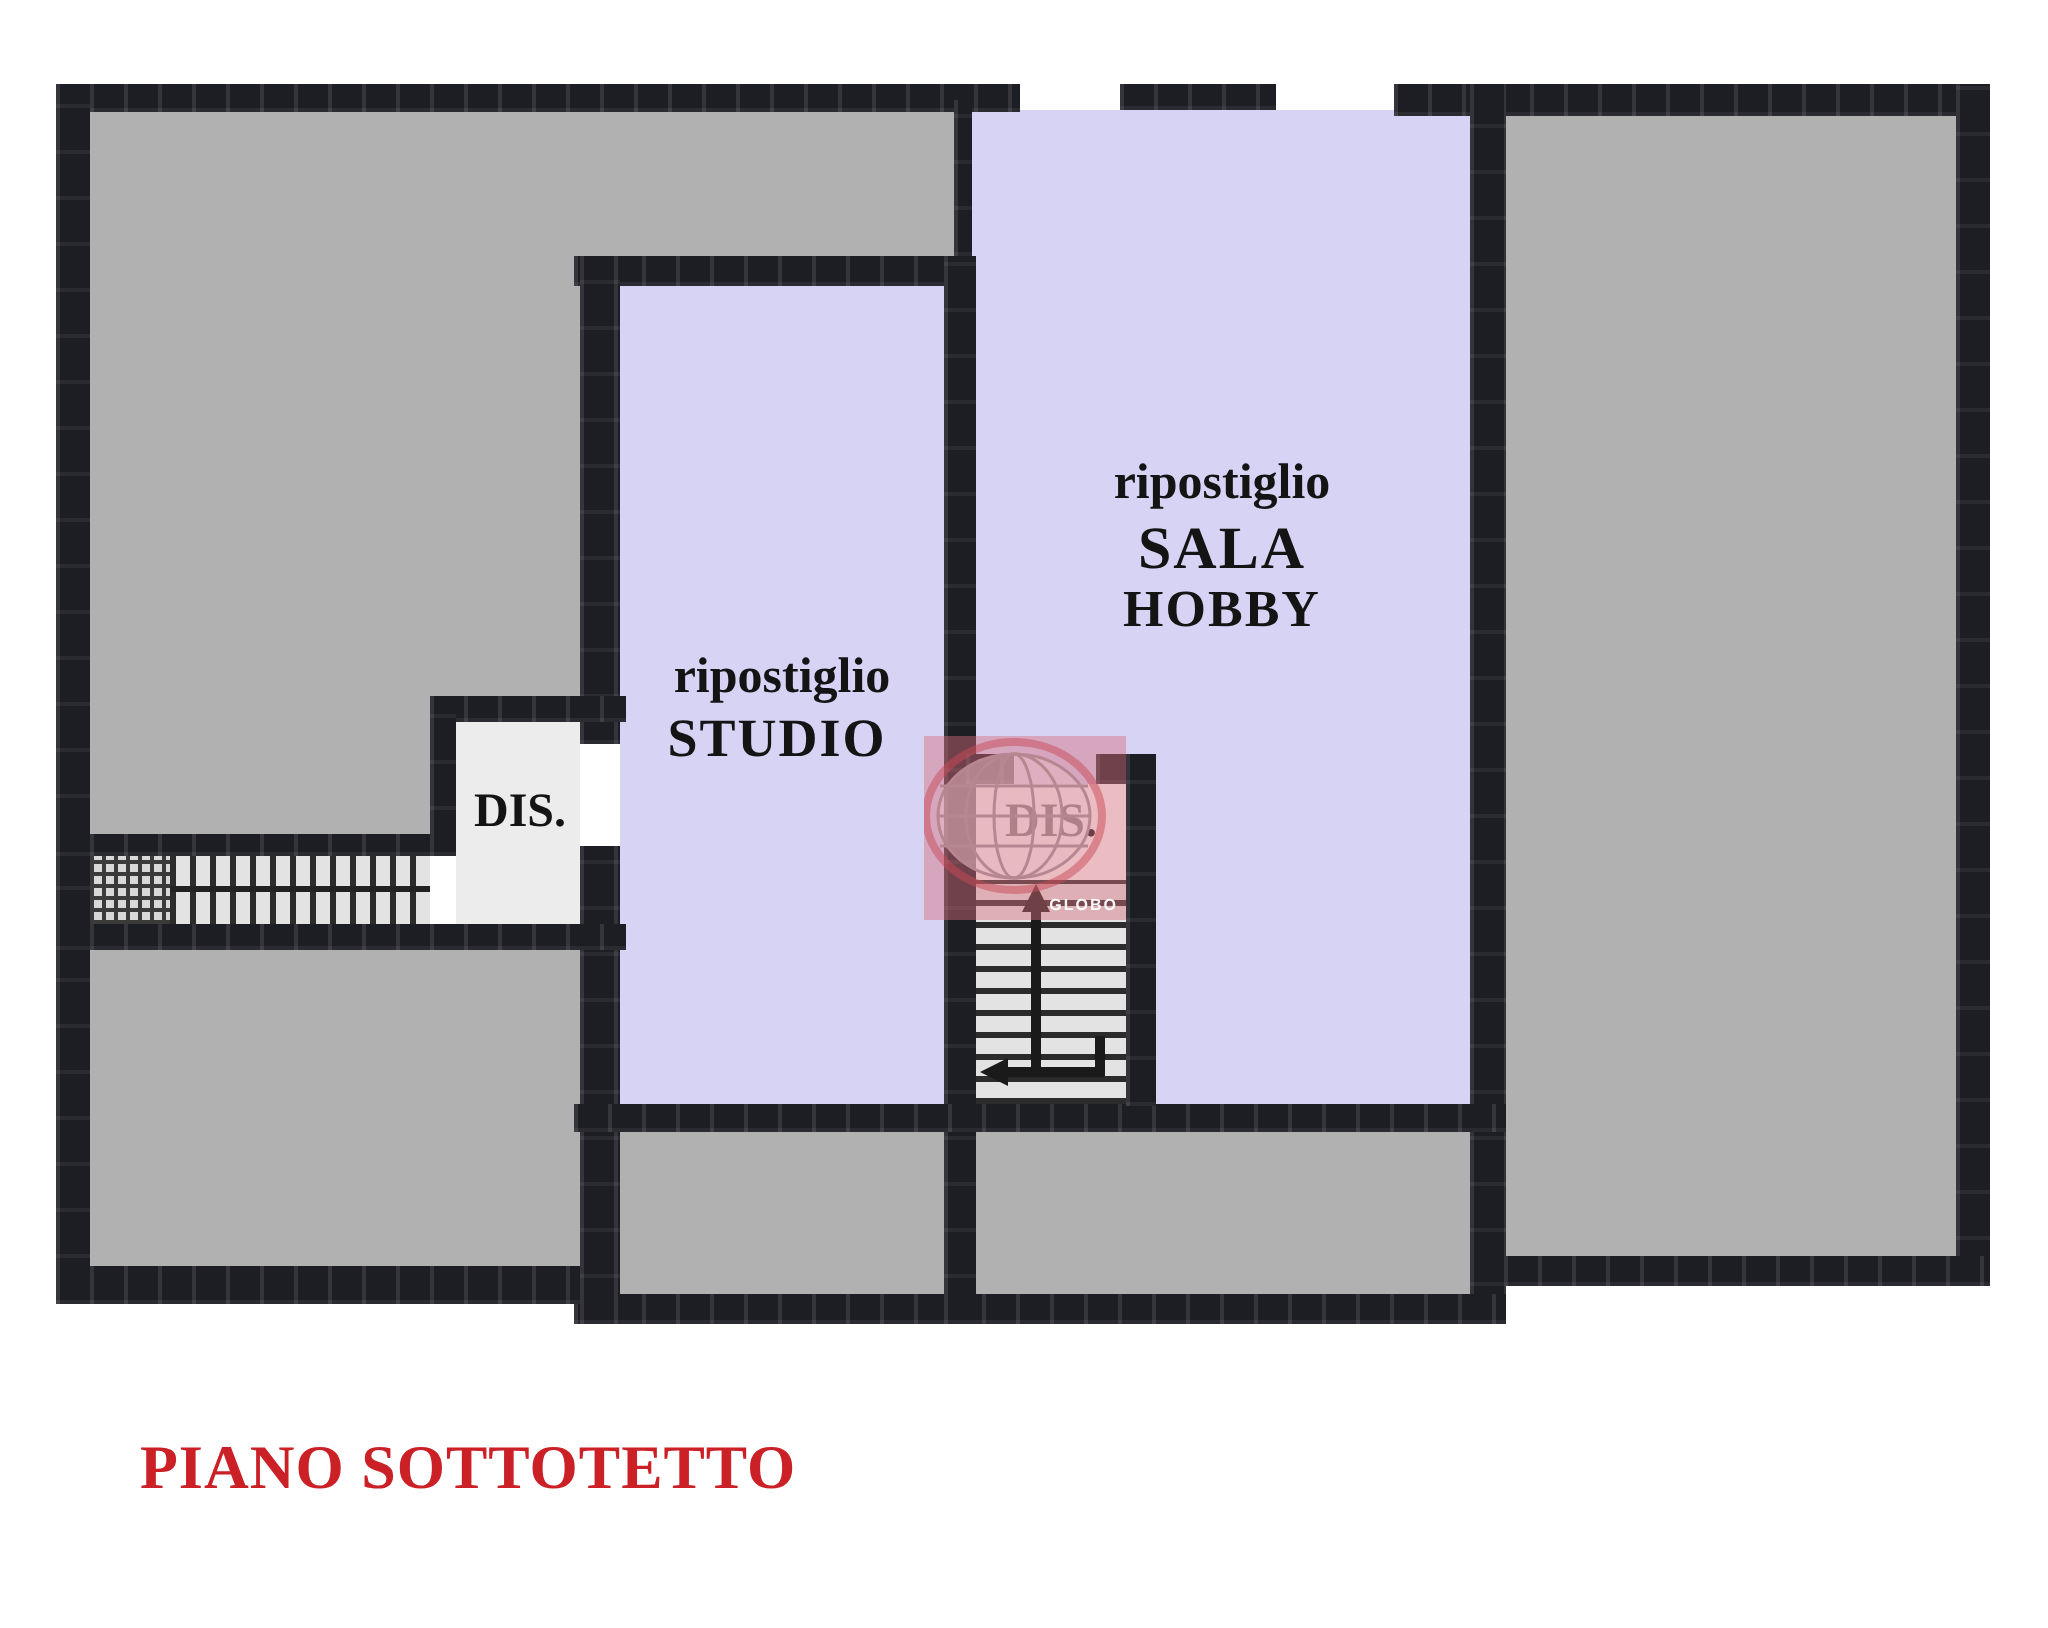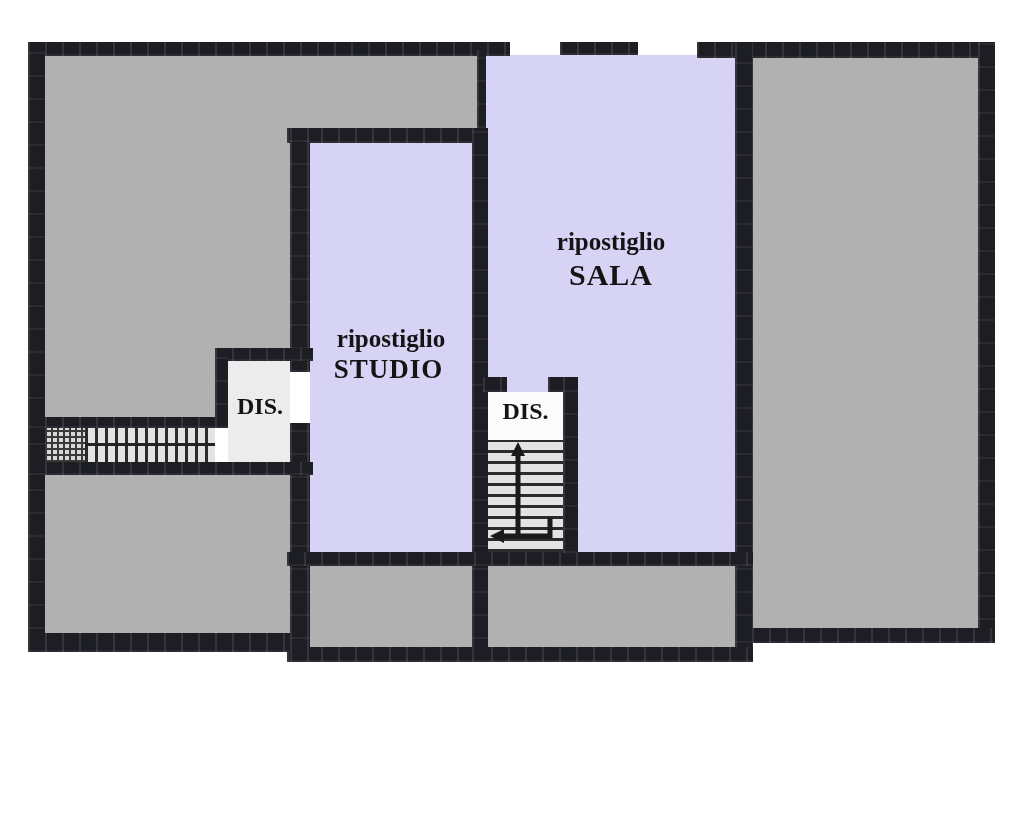--- a/index.html
+++ b/index.html
@@ -89,19 +89,34 @@
   <div class="wall" style="left:548px;top:377px;width:30px;height:15px;"></div>
   <div class="wall" style="left:563px;top:377px;width:15px;height:176px;"></div>
 
   <div class="door-gap" style="left:290px;top:372px;width:20px;height:51px;"></div>
 
   <div class="room-label" style="left:310px;top:326px;width:162px;font-size:25px;">ripostiglio</div>
   <div class="room-label" style="left:310px;top:356px;width:157px;font-size:27px;letter-spacing:1px;">STUDIO</div>
 
   <div class="room-label" style="left:487px;top:229px;width:248px;font-size:25px;">ripostiglio</div>
   <div class="room-label" style="left:487px;top:260px;width:248px;font-size:30px;letter-spacing:1px;">SALA</div>
+  <div class="room-label" style="left:487px;top:292px;width:248px;font-size:26px;letter-spacing:1px;">HOBBY</div>
 
   <div class="room-label" style="left:222px;top:394px;width:76px;font-size:24px;">DIS.</div>
   <div class="room-label" style="left:488px;top:399px;width:75px;font-size:24px;">DIS.</div>
 
+  <div id="watermark" style="left:462px;top:368px;width:101px;height:92px;">
+    <svg width="101" height="92" viewBox="0 0 101 92" style="position:absolute;left:0;top:0;">
+      <ellipse cx="45" cy="40" rx="38" ry="31" fill="rgba(242,242,246,0.55)" stroke="#9b9ba3" stroke-width="1.5"></ellipse>
+      <ellipse cx="45" cy="40" rx="24" ry="31" fill="none" stroke="#9b9ba3" stroke-width="1.5"></ellipse>
+      <ellipse cx="45" cy="40" rx="10" ry="31" fill="none" stroke="#9b9ba3" stroke-width="1.5"></ellipse>
+      <line x1="8" y1="25" x2="82" y2="25" stroke="#9b9ba3" stroke-width="1.5"></line>
+      <line x1="7" y1="40" x2="83" y2="40" stroke="#9b9ba3" stroke-width="1.5"></line>
+      <line x1="8" y1="55" x2="82" y2="55" stroke="#9b9ba3" stroke-width="1.5"></line>
+      <ellipse cx="45" cy="40" rx="44" ry="37" fill="none" stroke="rgba(190,45,60,0.5)" stroke-width="4"></ellipse>
+    </svg>
+    <div id="wm-pink"></div>
+    <div id="wm-globo">GLOBO</div>
+  </div>
 
+  <div class="title" style="left:70px;top:716px;">PIANO SOTTOTETTO</div>
 
 </div>
 
 </body></html>

